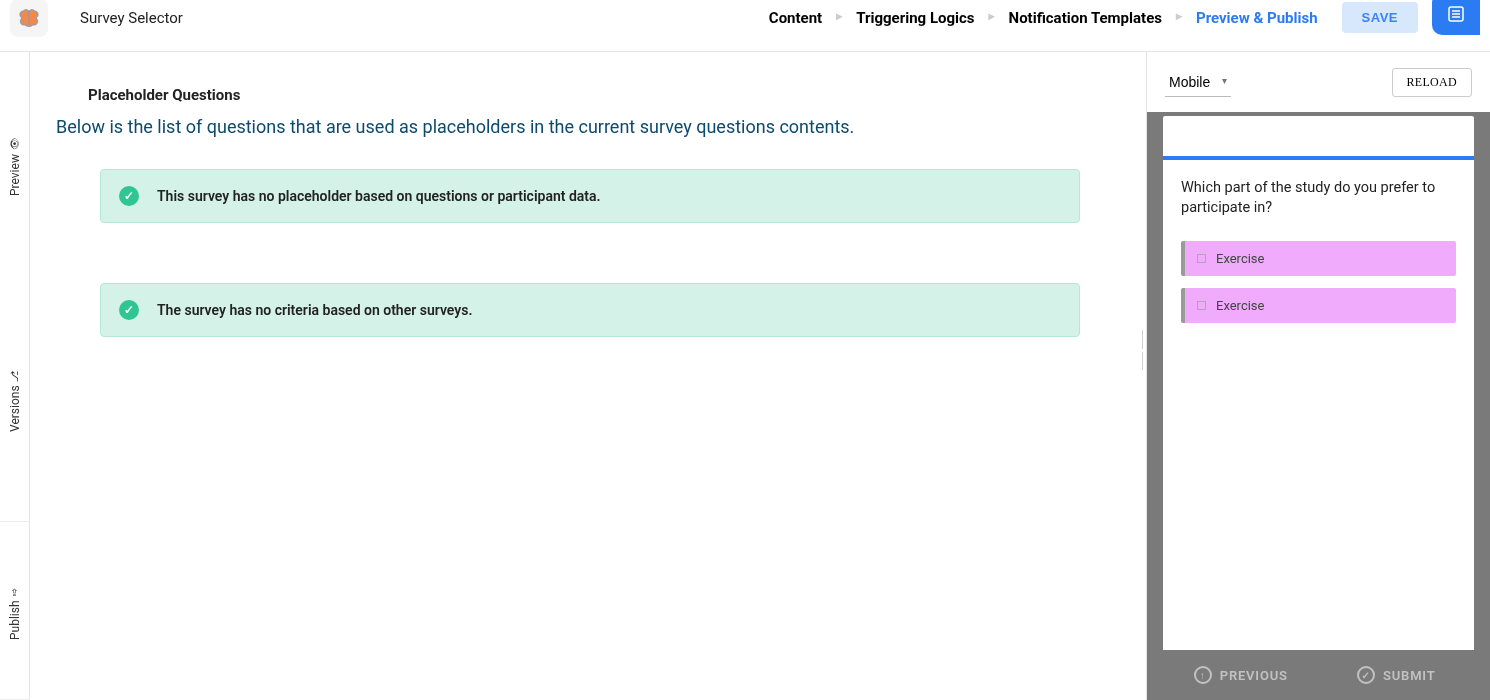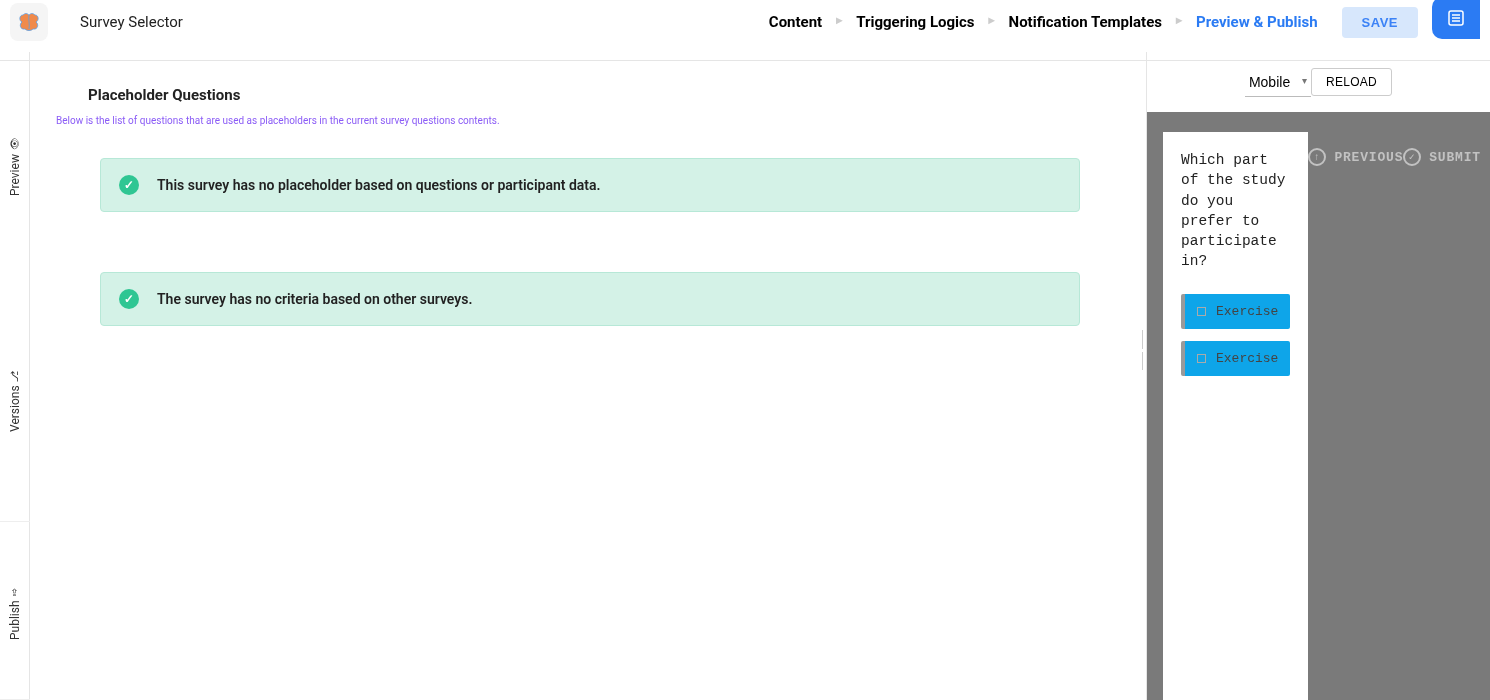--- a/index.html
+++ b/index.html
@@ -10,21 +10,21 @@
     width: 1490px;
     height: 700px;
     overflow: hidden;
     position: relative;
     background: #fff;
   }
   
   .header {
     position: absolute;
     top: 0; left: 0; right: 0;
-    height: 61px;
+    height: 52px;
     border-bottom: 1px solid #e5e5e5;
     display: flex;
     align-items: center;
     padding: 0 10px 16px 10px;
     background: #fff;
   }
   .logo-box {
     width: 38px; height: 38px;
     border-radius: 8px;
     background: #f5f5f5;
@@ -94,21 +94,21 @@
   .rail-tab.publish { height: 170px; position: absolute; bottom:0; border-top:1px solid #eee; }
 
   
   .main {
     position: absolute;
     top: 52px; left: 30px; right: 344px; bottom: 0;
     padding: 34px 26px 0 26px;
     overflow: auto;
   }
   .section-title { font-size: 15px; font-weight: 700; margin-bottom: 10px; margin-left: 32px; }
-  .section-desc { font-size: 10px; color: #8b5cf6; margin-bottom: 30px; max-width: 1040px; line-height:1.4; }
+  .section-desc { font-size: 18px; color: #0c4a6e; margin-bottom: 30px; max-width: 1040px; line-height:1.4; }
   .alert {
     background: #d4f2e7;
     border: 1px solid #b7e8d7;
     border-radius: 4px;
     padding: 16px 18px;
     display: flex; align-items: center;
     gap: 18px;
     margin-left: 44px;
     margin-right: 40px;
     margin-bottom: 60px;
@@ -125,58 +125,58 @@
   
   .right {
     position: absolute;
     top: 52px; right: 0; bottom: 0;
     width: 344px;
     border-left: 1px solid #e5e5e5;
     display:flex; flex-direction:column;
   }
   .right-top {
     height: 60px;
-    display:flex; align-items:center; justify-content:center;
+    display:flex; align-items:center; justify-content:space-between;
     padding: 0 18px;
   }
   .device-select {
     border:none; border-bottom:1px solid #bbb;
     padding: 6px 20px 6px 4px;
     font-size:14px; background:transparent;
     appearance:none; cursor:pointer;
     min-width:60px;
   }
   .device-wrap { position:relative; }
   .device-wrap::after {
     content:"▾"; position:absolute; right:4px; top:7px; font-size:10px; color:#777; pointer-events:none;
   }
   .reload-btn {
     border:1px solid #ccc; background:#fff; padding:6px 14px; font-size:12px;
-    border-radius:3px; letter-spacing:0.3px; cursor:pointer; font-weight:500;
+    border-radius:3px; letter-spacing:0.3px; cursor:pointer; font-weight:500;font-family:Liberation Serif, serif;
   }
   .phone-frame {
     flex:1;
     background:#7a7a7a;
-    padding: 20px 16px 0 16px;
-    display:flex; flex-direction:row;font-family:Liberation Mono, monospace;
+    padding: 4px 16px 0 16px;
+    display:flex; flex-direction:column;
   }
   .phone-header {
     background:#fff;
     height:44px;
     border-bottom:4px solid #2b7bf3;
     border-radius:2px 2px 0 0;
   }
   .phone-body {
     flex:1;
     background:#fff;
     padding: 18px 18px 0 18px;
   }
   .question { font-size: 14.5px; margin-bottom: 22px; line-height:1.4; color:#222; }
   .option {
-    background:#0ea5e9;
+    background:#f0abfc;
     border-left:4px solid #9a9a9a;
     padding:10px 12px;
     margin-bottom:12px;
     display:flex; align-items:center;
     gap:10px;
     font-size:13px; color:#444;
     cursor:pointer;
     border-radius:2px;
   }
   .option .box {

